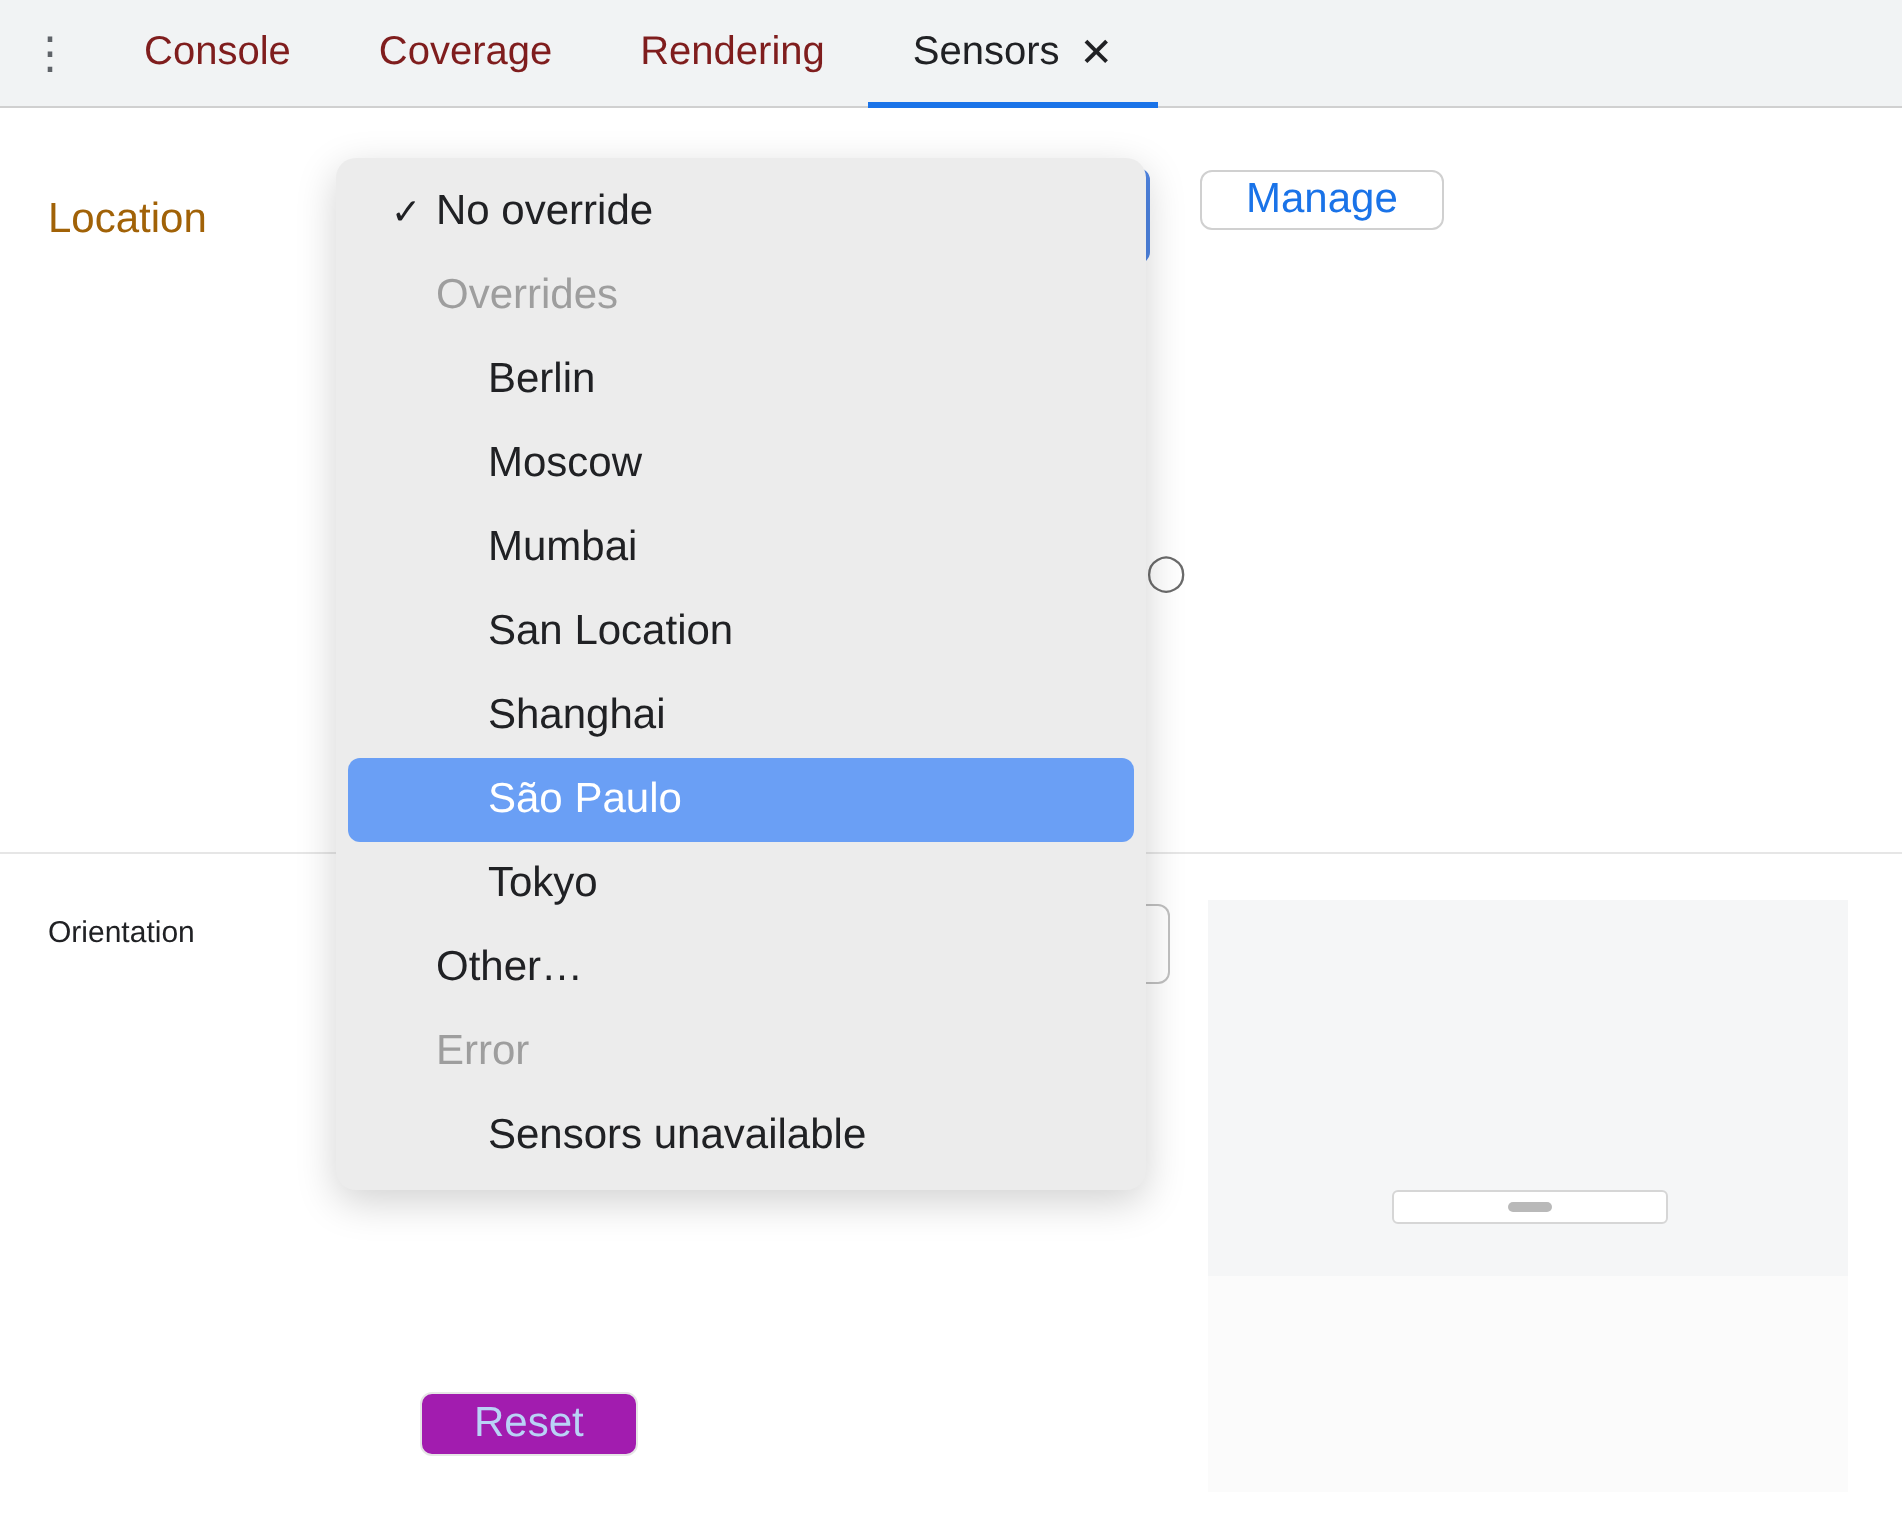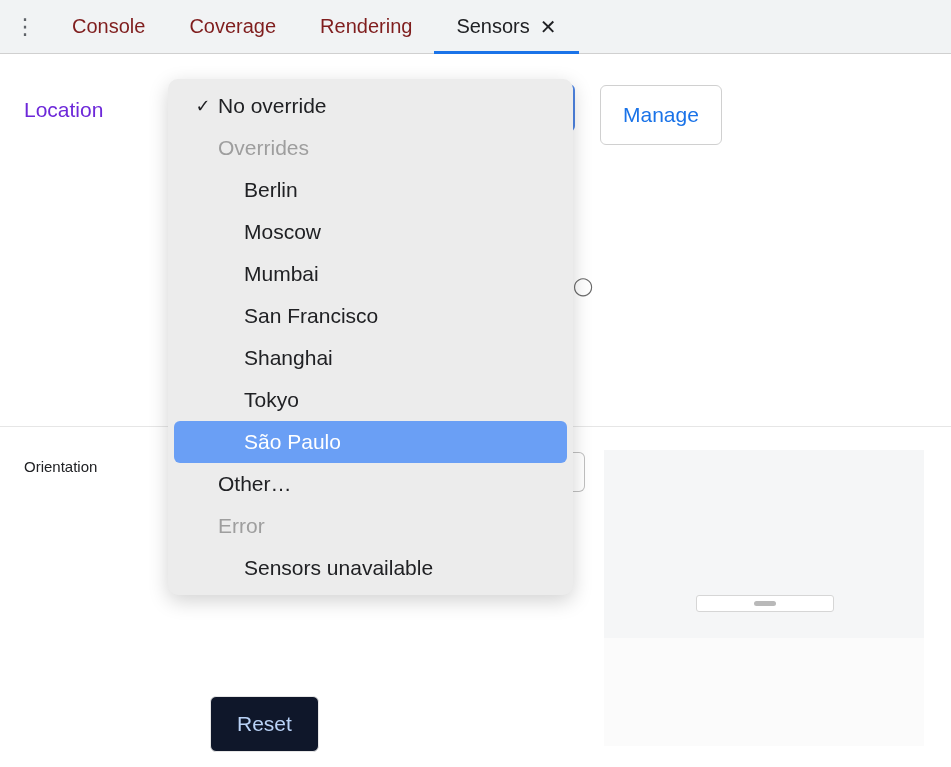--- a/index.html
+++ b/index.html
@@ -59,38 +59,38 @@
 }
 .row {
   display: flex;
   align-items: flex-start;
   padding-left: 24px;
   padding-right: 24px;
 }
 .row-label {
   width: 180px;
   font-size: 21px;
-  color: #6d28d9;
+  color: #a16207;
   padding-top: 14px;
 }
 .hidden-select {
   position: absolute;
   top: 84px;
   left: 210px;
   width: 365px;
   height: 48px;
   border: 2px solid #4f85e3;
   border-radius: 6px;
   background: #fff;
 }
 .manage-btn {
   position: absolute;
   top: 85px;
   left: 600px;
-  height: 60px;
+  height: 30px;
   padding: 0 22px;
   border: 1px solid #d0d0d0;
   border-radius: 6px;
   background: #fff;
   color: #1a73e8;
   font-size: 21px;
   cursor: pointer;
   display: flex;
   align-items: center;
 }
@@ -202,25 +202,25 @@
   content: "";
   width: 22px;
   height: 5px;
   background: #b9b9b9;
   border-radius: 3px;
 }
 .reset-btn {
   position: absolute;
   top: 696px;
   left: 210px;
-  height: 56px;
+  height: 32px;
   padding: 0 26px;
   border: 1px solid #e6e6e6;
   border-radius: 6px;
-  background: #0f172a;
+  background: #a21caf;
   color: #b9d2f6;
   font-size: 21px;
   display: flex;
   align-items: center;
 }
 </style>
 </head>
 <body>
 
 <div class="tabbar">
@@ -264,21 +264,21 @@
 
   <div class="dropdown">
     <div class="dd-item">
       <span class="check">✓</span>
       <span>No override</span>
     </div>
     <div class="dd-item group indent">Overrides</div>
     <div class="dd-item indent2">Berlin</div>
     <div class="dd-item indent2">Moscow</div>
     <div class="dd-item indent2">Mumbai</div>
-    <div class="dd-item indent2">San Francisco</div>
+    <div class="dd-item indent2">San Location</div>
     <div class="dd-item indent2">Shanghai</div>
+    <div class="dd-item indent2 highlight">São Paulo</div>
     <div class="dd-item indent2">Tokyo</div>
-    <div class="dd-item indent2 highlight">São Paulo</div>
     <div class="dd-item indent">Other…</div>
     <div class="dd-item group indent">Error</div>
     <div class="dd-item indent2">Sensors unavailable</div>
   </div>
 </div>
 
 </body></html>

